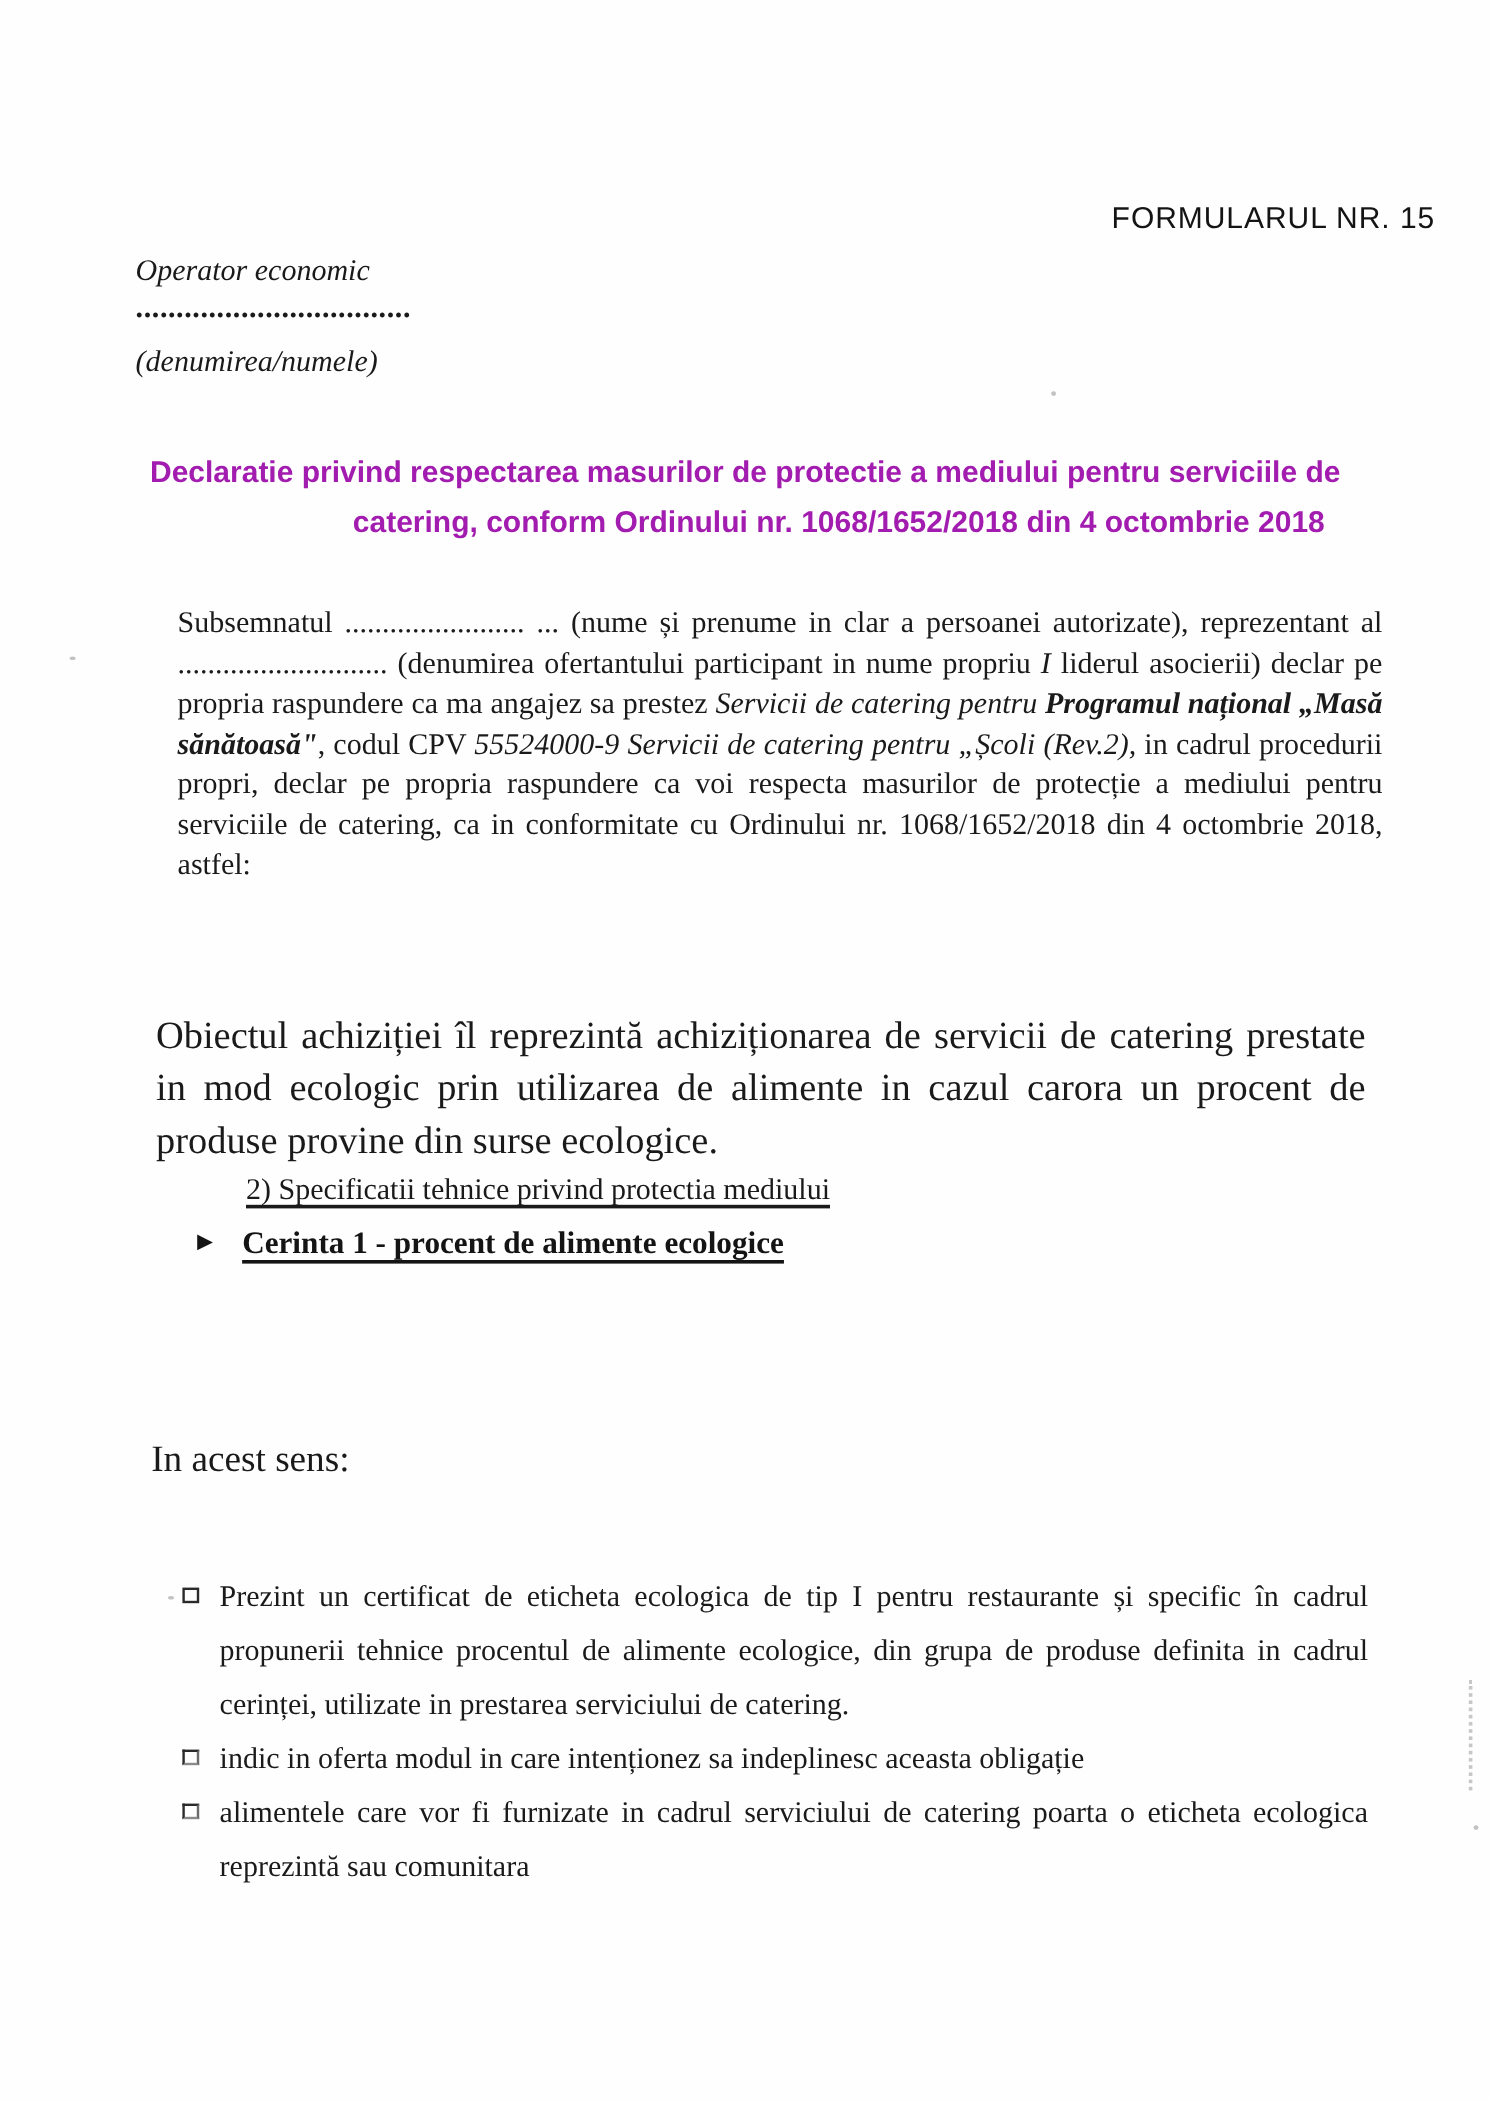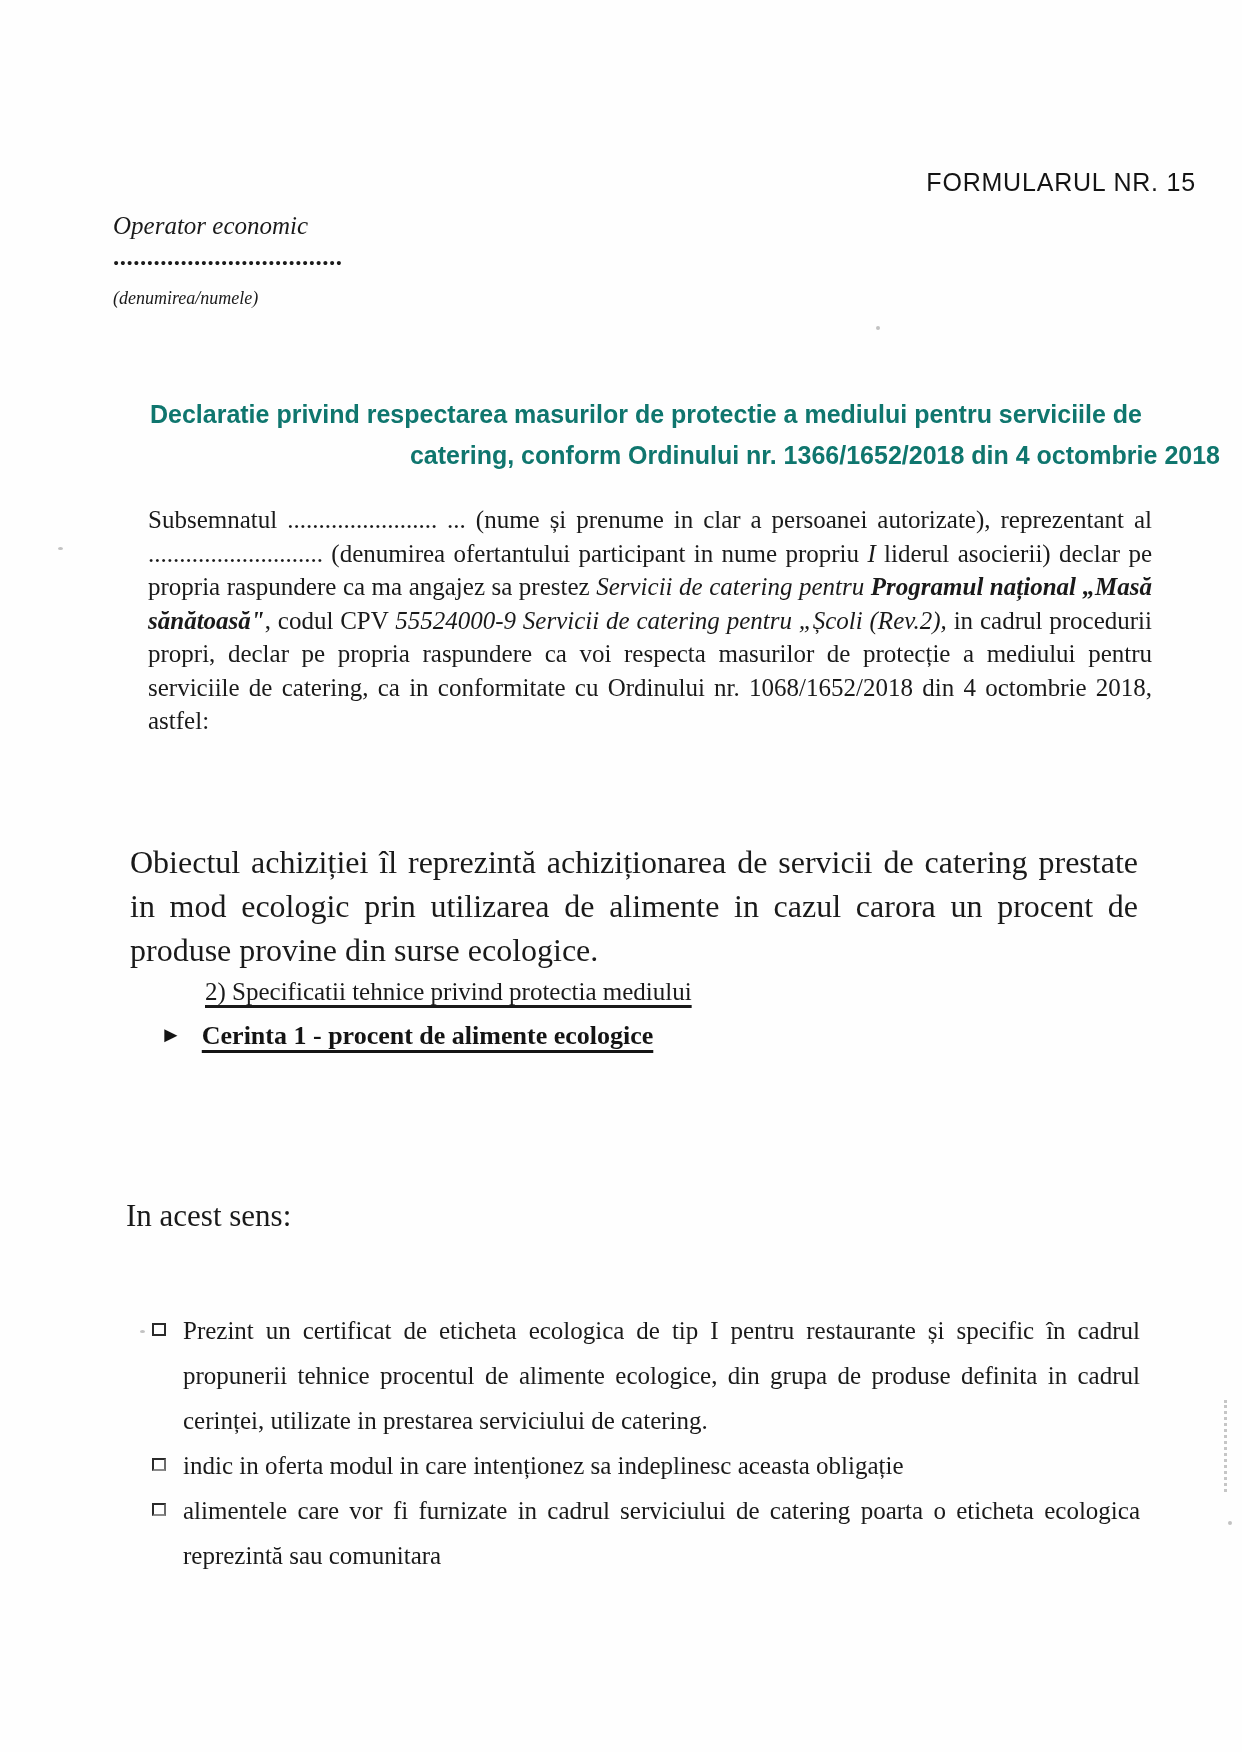--- a/index.html
+++ b/index.html
@@ -41,35 +41,35 @@
     font-size: 25px;
     letter-spacing: 0.5px;
     font-weight: bold;
   }
 
   .operator-hint {
     position: absolute;
     left: 113px;
     top: 288px;
     font-style: italic;
-    font-size: 18px;
+    font-size: 25px;
   }
 
   
   .doc-title {
     position: absolute;
-    top: 394px;
+    top: 374px;
     left: 100px;
     width: 1042px;
-    text-align: right;
+    text-align: center;
     font-family: "Liberation Sans", sans-serif;
     font-weight: bold;
     font-size: 25px;
     line-height: 41px;
-    color: #0f766e;
+    color: #a21caf;
   }
   .doc-title .t1 { display: block; }
   .doc-title .t2 { display: block; transform: translateX(78px); }
 
   
   .intro {
     position: absolute;
     left: 148px;
     top: 503px;
     width: 1004px;
@@ -200,21 +200,21 @@
 <div class="page">
 
   <div class="form-number">FORMULARUL NR. 15</div>
 
   <div class="operator-label">Operator economic</div>
   <div class="operator-blank">..................................</div>
   <div class="operator-hint">(denumirea/numele)</div>
 
   <div class="doc-title">
     <span class="t1">Declaratie privind respectarea masurilor de protectie a mediului pentru serviciile de</span>
-    <span class="t2">catering, conform Ordinului nr. 1366/1652/2018 din 4 octombrie 2018</span>
+    <span class="t2">catering, conform Ordinului nr. 1068/1652/2018 din 4 octombrie 2018</span>
   </div>
 
   <p class="intro"><span>Subsemnatul  ........................ ...  (nume și prenume in clar a persoanei autorizate),  reprezentant al ............................  (denumirea ofertantului participant in nume propriu </span><span class="run-i">I</span><span> liderul asocierii) declar pe propria raspundere ca ma angajez sa prestez </span><span class="run-i">Servicii de catering pentru </span><span class="run-bi">Programul național „Masă sănătoasă"</span><span>, codul CPV </span><span class="run-i">55524000-9 Servicii de catering pentru „Școli (Rev.2),</span><span>  in cadrul procedurii propri, declar pe propria raspundere ca voi respecta masurilor de protecție  a mediului  pentru serviciile de catering, ca in conformitate cu Ordinului  nr. 1068/1652/2018 din 4 octombrie 2018, astfel:</span></p>
 
   <p class="p1">Obiectul achiziției îl reprezintă achiziționarea de servicii de catering prestate in mod ecologic prin utilizarea de alimente in cazul carora un procent de produse provine din surse ecologice.</p>
 
   <div class="h-underline h2">2) Specificatii tehnice privind protectia mediului</div>
 
   <div class="cerinta">
     <span class="arrow">►</span><span class="cerinta-label">Cerinta 1 - procent de alimente ecologice</span>

